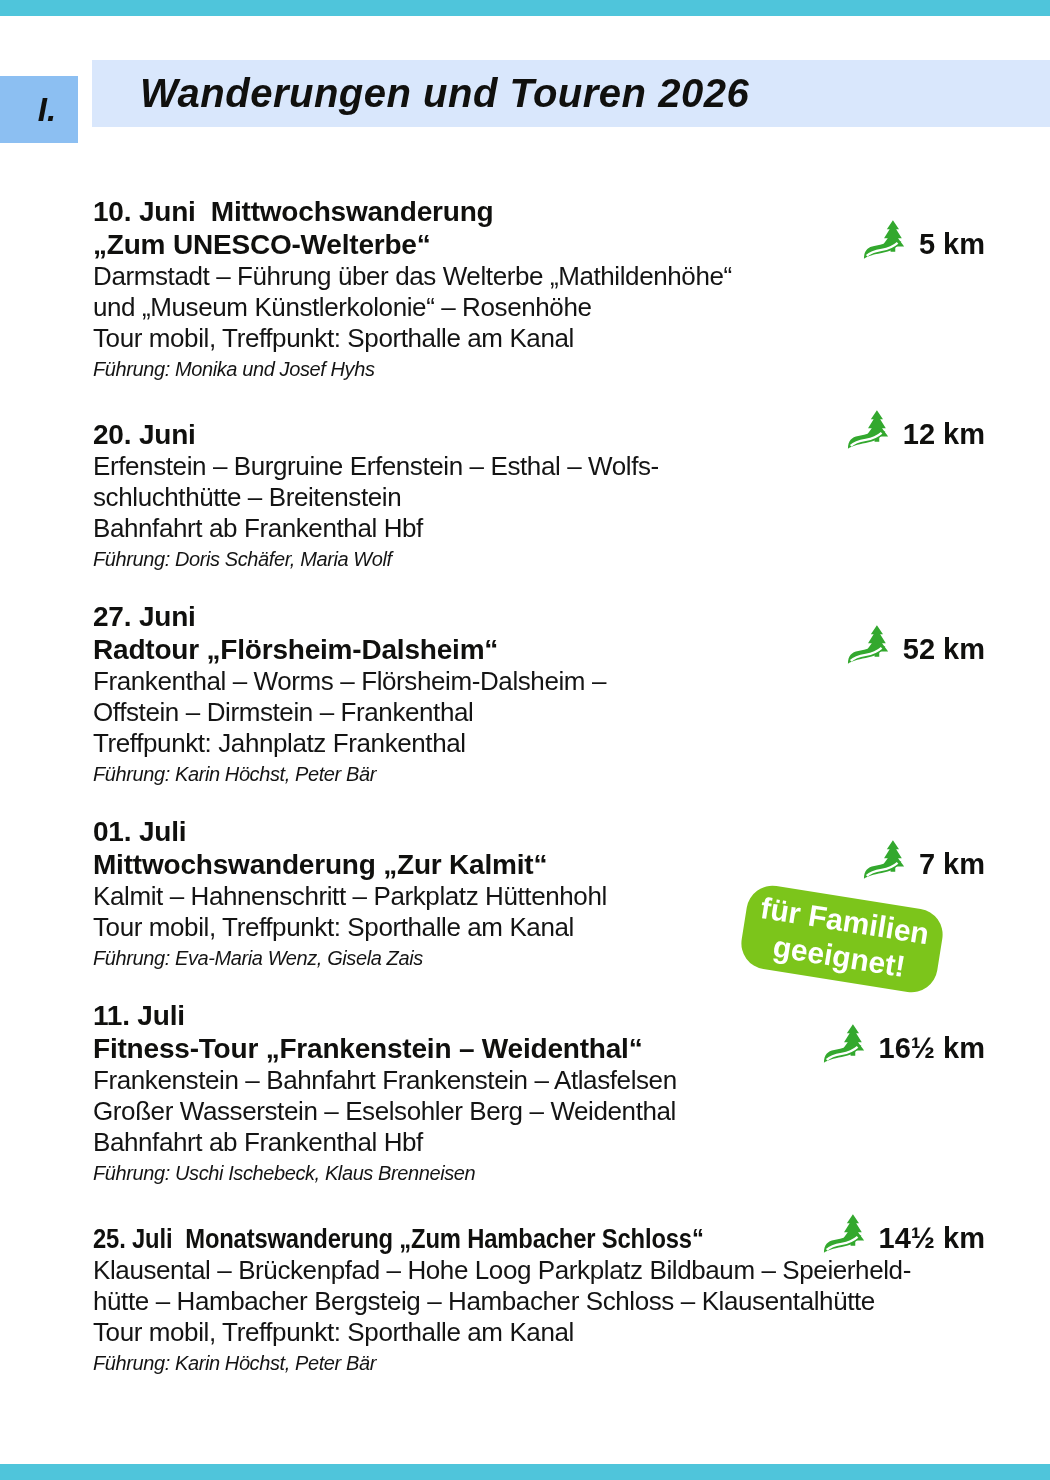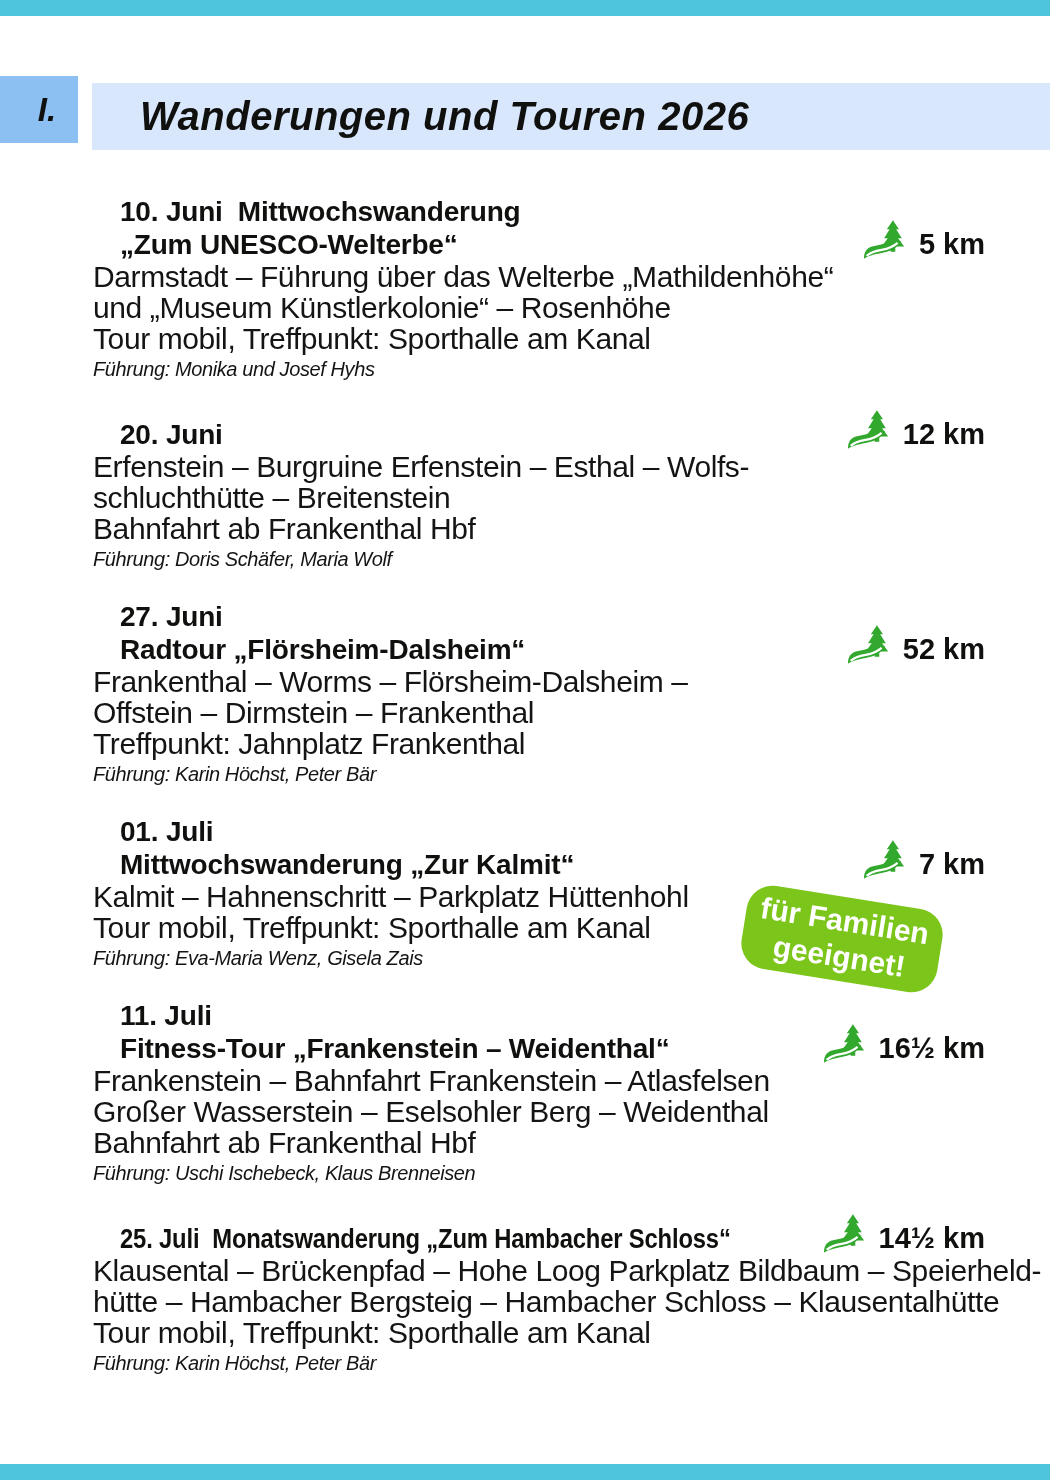--- a/index.html
+++ b/index.html
@@ -17,48 +17,48 @@
 
   
   .num-box{
     position:absolute;left:0;top:76px;width:78px;height:67px;
     background:#8CBFF2;
     display:flex;align-items:center;justify-content:center;
     padding-left:16px;box-sizing:border-box;
     font-weight:bold;font-style:italic;font-size:33px;color:#10100e;
   }
   .banner{
-    position:absolute;left:92px;top:83px;right:0;height:67px;
+    position:absolute;left:92px;top:60px;right:0;height:67px;
     background:#D9E7FC;
     display:flex;align-items:center;
     padding-left:48px;box-sizing:border-box;
   }
   .banner .title{
     font-weight:bold;font-style:italic;font-size:40px;color:#10100e;
     letter-spacing:0.5px;
   }
 
   
   .content{position:absolute;left:93px;top:195px;width:892px;}
   .entry{margin-bottom:25px;position:relative;}
-  .head-row{display:flex;align-items:flex-end;margin-left:27px;}
+  .head-row{display:flex;align-items:flex-end;}
   .head-lines{flex:1;min-width:0;}
   .hl{
     font-weight:bold;font-size:28px;line-height:33px;color:#10100e;
     white-space:pre;letter-spacing:-0.2px;
   }
   .hl:empty{display:none;}
   .hl.condensed{transform:scaleX(0.85);transform-origin:0 100%;}
   .distance{
     display:flex;align-items:flex-end;gap:13px;
     margin-left:10px;flex:0 0 auto;
   }
   .distance svg{display:block;margin-bottom:1px;}
   .km{font-weight:bold;font-size:29px;line-height:33px;color:#10100e;white-space:pre;}
-  .bl{font-size:30px;line-height:31px;letter-spacing:-0.4px;white-space:pre;}
+  .bl{font-size:26px;line-height:31px;letter-spacing:-0.4px;white-space:pre;}
   .leader{font-size:20px;line-height:31px;font-style:italic;letter-spacing:-0.4px;white-space:pre;}
 
   
   .badge{
     position:absolute;left:650px;top:82px;width:198px;height:84px;
     background:#7CC51B;border-radius:26px;
     transform:rotate(9deg);
     display:flex;flex-direction:column;align-items:center;justify-content:center;
     color:#ffffff;font-weight:bold;font-size:30px;line-height:36px;
     text-align:center;

